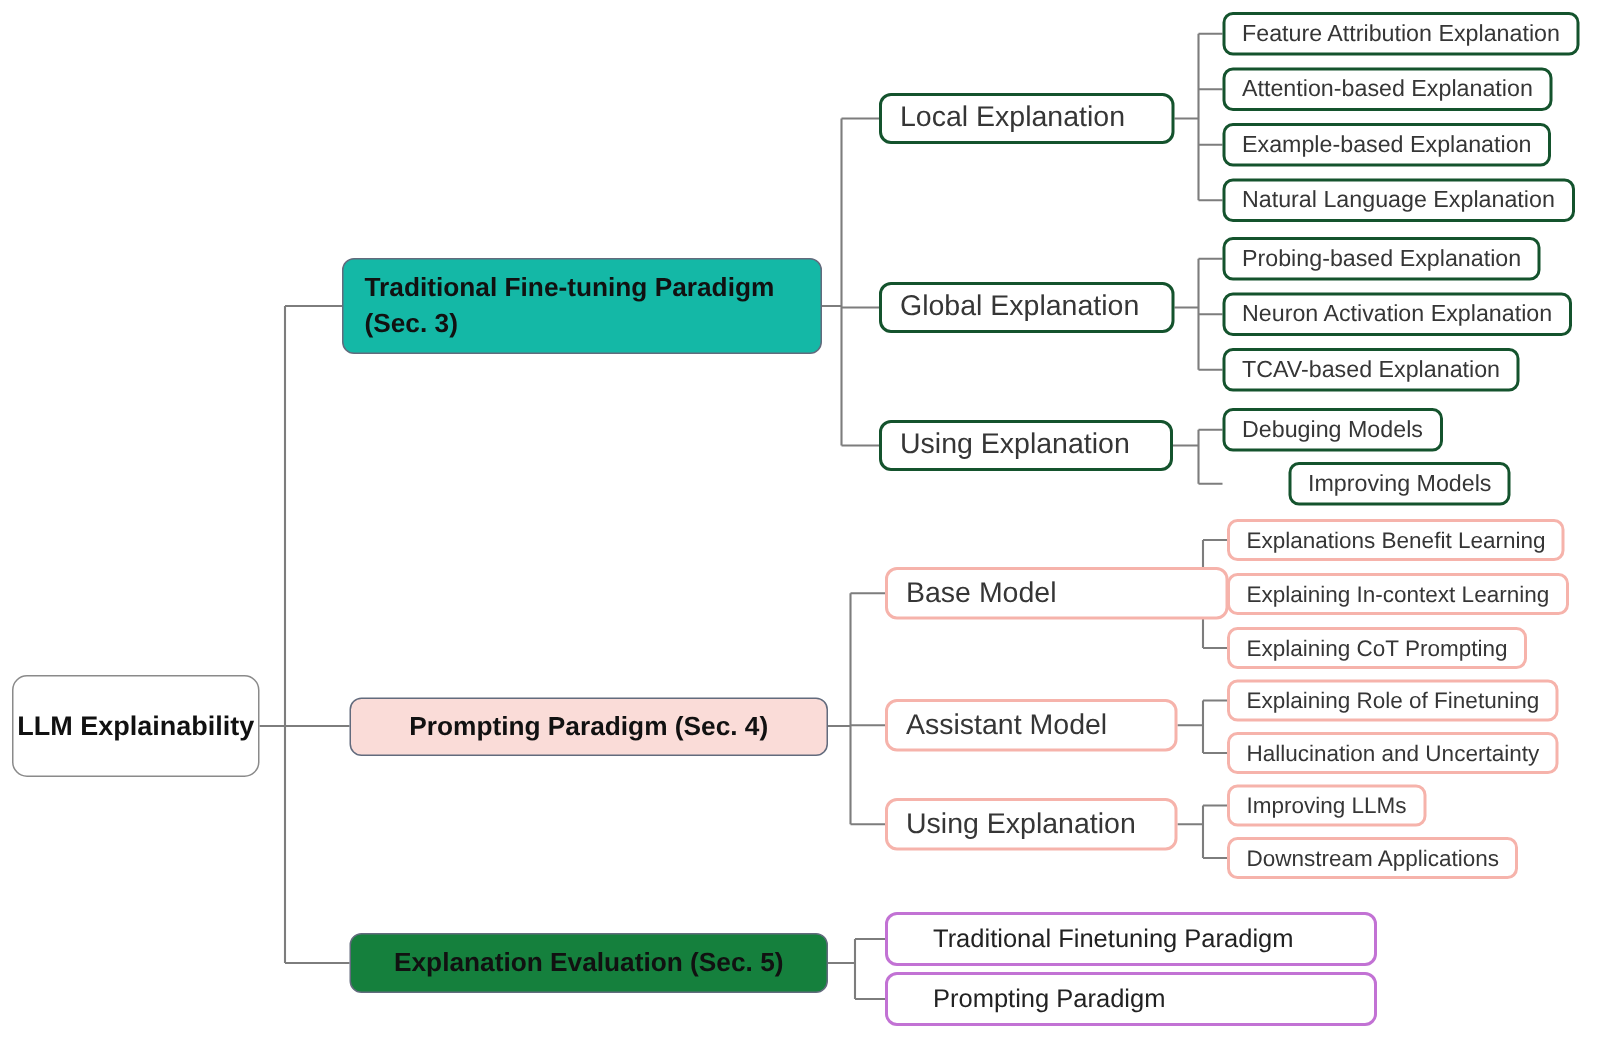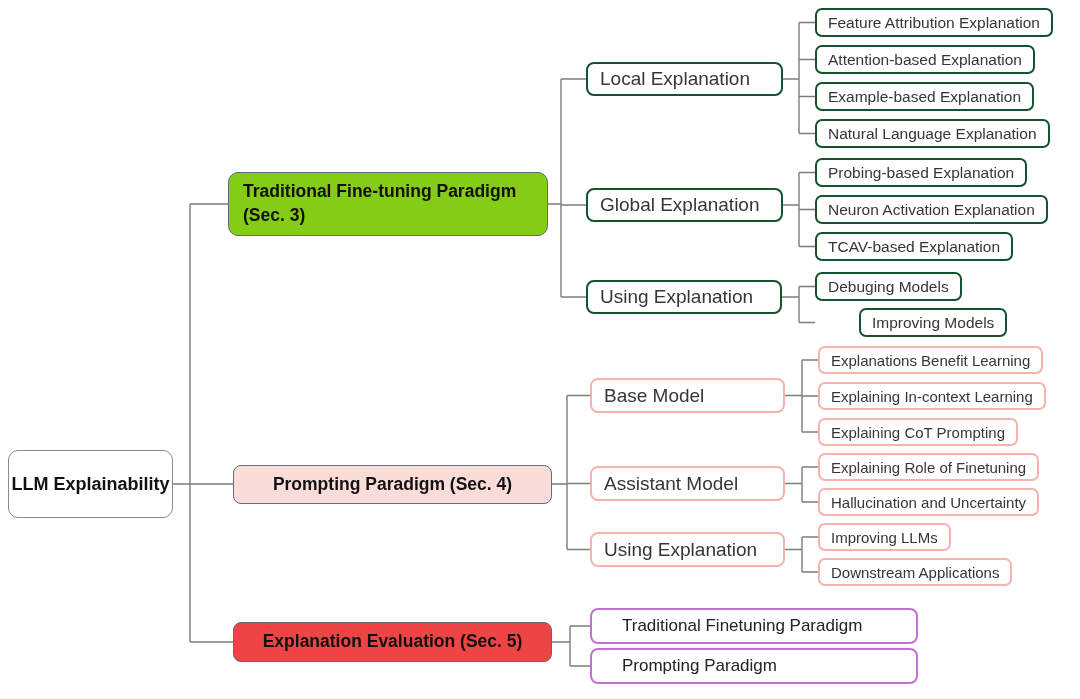--- a/index.html
+++ b/index.html
@@ -23,23 +23,23 @@
   }
   .section{
     border:1.6px solid #626b7d;font-weight:700;color:#111;font-size:17.5px;line-height:1.35;
   }
   .section.wrap{white-space:normal;padding:0 0 0 14px;}
   .section.center{justify-content:center;}
   .mid{font-size:19px;padding:0 12px;border-radius:8px;}
   .leaf{font-size:15.5px;height:29px;padding:0 11px;border-radius:7px;}
   .pleaf{font-size:15px;height:28px;}
   .eleaf{font-size:17px;height:36px;width:328px;padding:0 30px;border-radius:8px;color:#222;}
-  .fill-blue  {background:#84cc16;border-radius:10px;}
+  .fill-blue  {background:#14b8a6;}
   .fill-pink  {background:#fadcd8;}
-  .fill-purple{background:#ef4444;}
+  .fill-purple{background:#15803d;}
 </style>
 </head>
 <body>
 
 <div id="stage">
 
   <svg id="wires" viewBox="0 0 1080 699" fill="none" stroke="#7d7d7d" stroke-width="1.4">
 
     <path d="M173 484 H190 M190 204 V642 M190 204 H228 M190 484 H233 M190 642 H233"></path>
 
@@ -106,21 +106,21 @@
     <span>Debuging Models</span>
   </div>
   <div class="node leaf blue" style="left:815px;top:308px;margin-left:44px;">
     <span>Improving Models</span>
   </div>
 
   <div class="node section center fill-pink" style="left:233px;top:465px;width:319px;height:39px;">
     <span>Prompting Paradigm (Sec. 4)</span>
   </div>
 
-  <div class="node mid pink" style="left:590px;top:378px;width:195px;height:35px;">
+  <div class="node mid pink" style="left:590px;top:378px;width:229px;height:35px;">
     <span>Base Model</span>
   </div>
   <div class="node leaf pleaf pink" style="left:818px;top:346px;">
     <span>Explanations Benefit Learning</span>
   </div>
   <div class="node leaf pleaf pink" style="left:818px;top:382px;">
     <span>Explaining In-context Learning</span>
   </div>
   <div class="node leaf pleaf pink" style="left:818px;top:418px;">
     <span>Explaining CoT Prompting</span>

